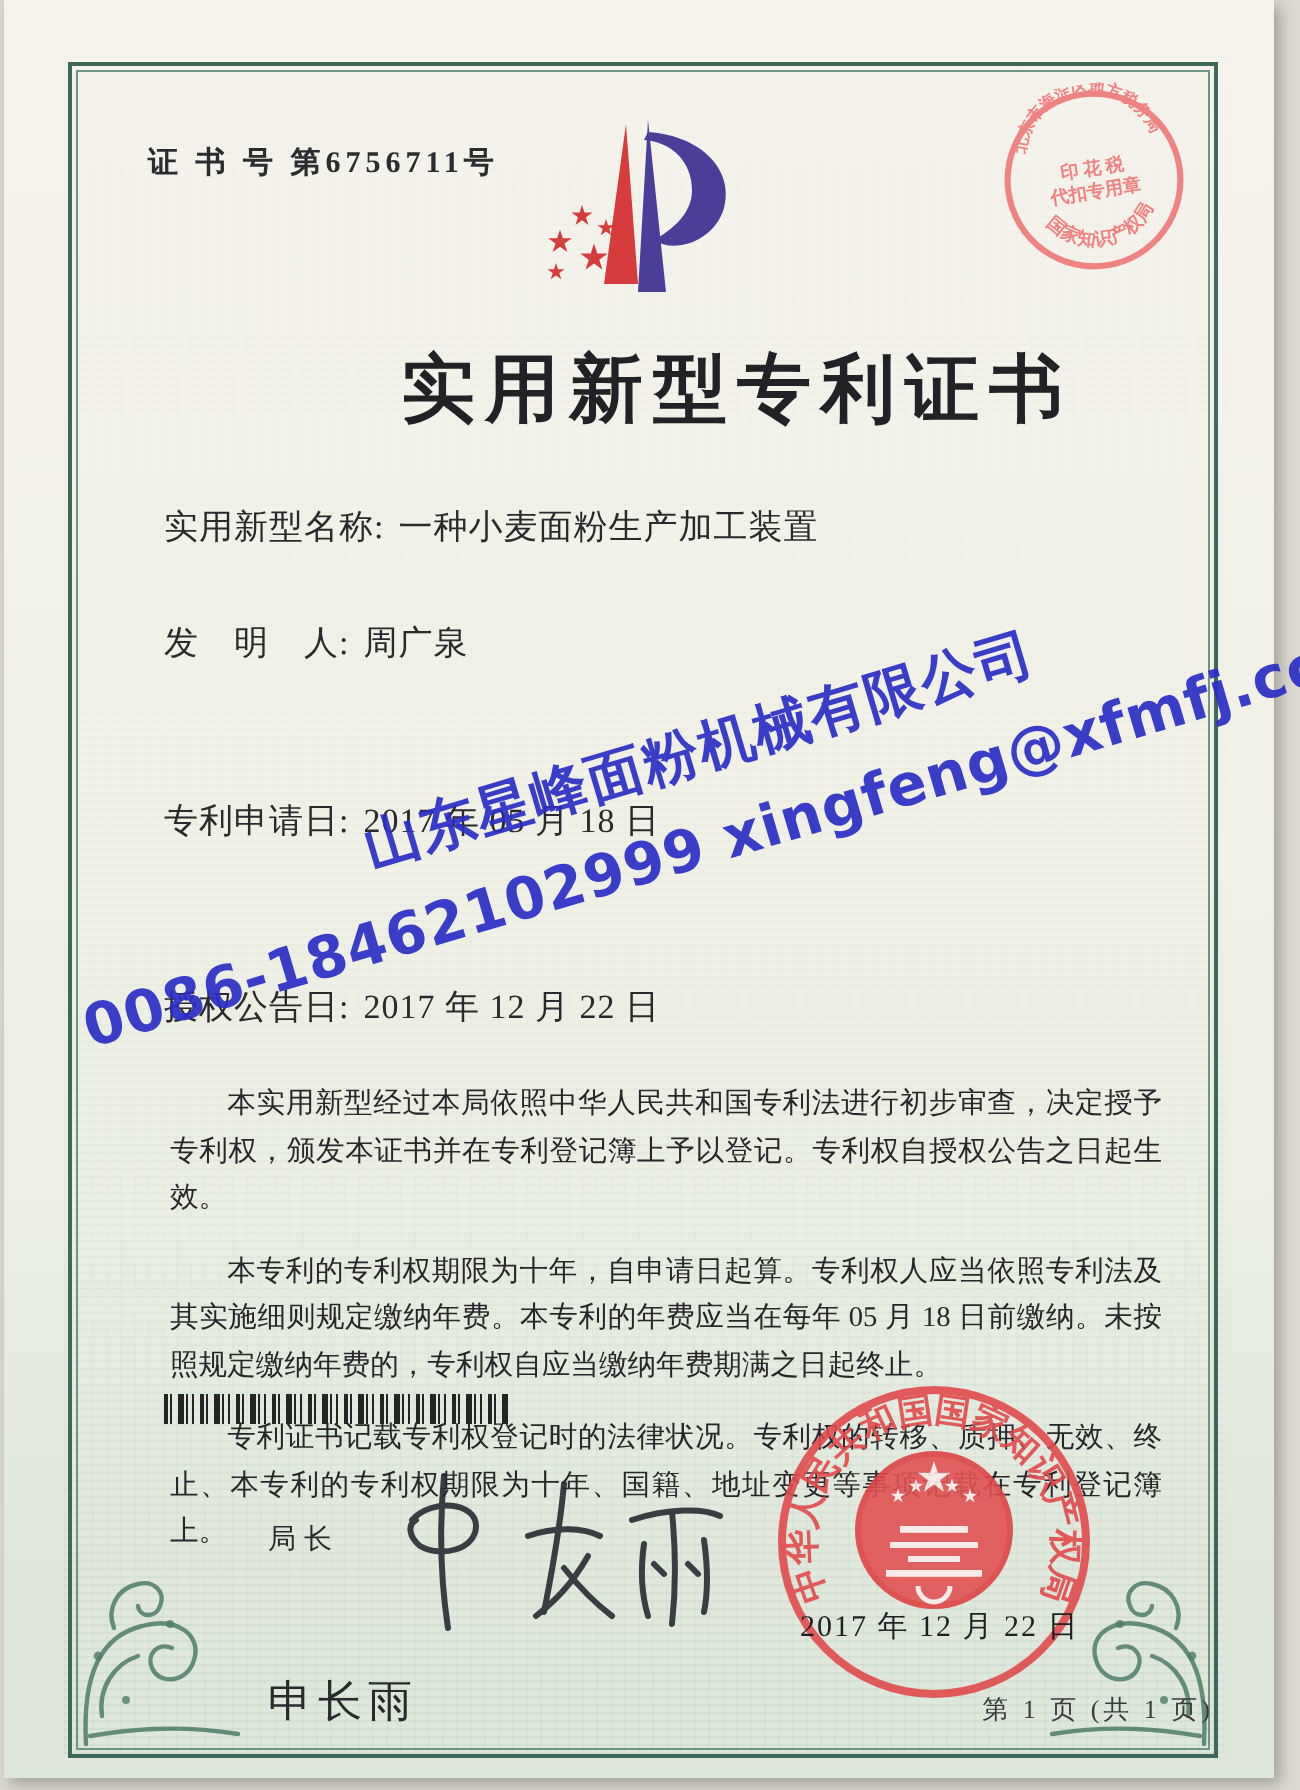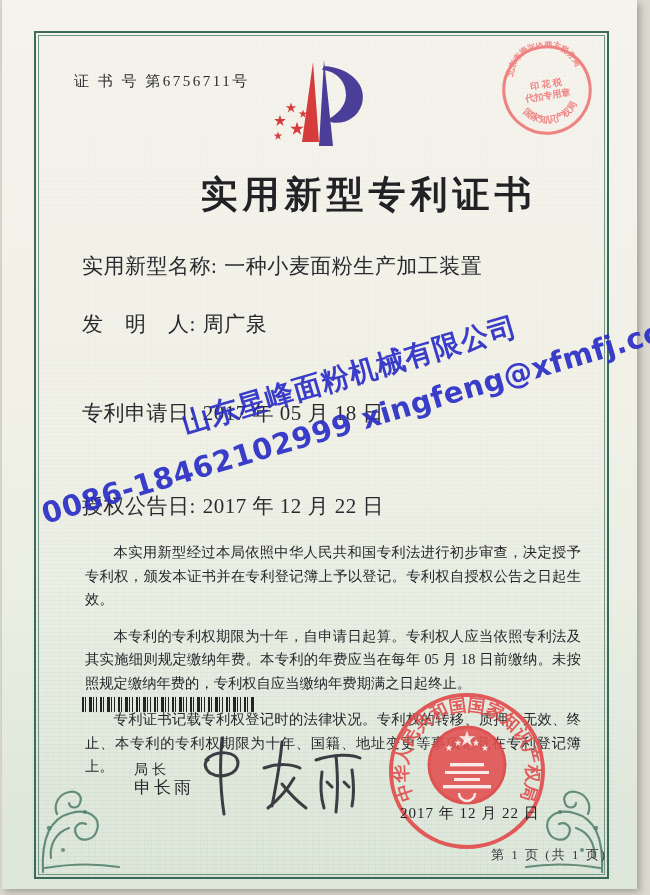--- a/index.html
+++ b/index.html
@@ -25,29 +25,29 @@
   }
   .frame-outer{
     position:absolute;left:32px;top:31px;width:571px;height:844px;
     border:2px solid #3d695b;
   }
   .frame-inner{
     position:absolute;inset:2px;border:1px solid #6e9483;
   }
   .cert-number{
     position:absolute;left:72px;top:72px;
-    font-size:15px;letter-spacing:2.5px;color:#2c2c30;
+    font-size:15px;letter-spacing:2.5px;color:#2c2c30;font-weight:bold;
   }
   .logo{position:absolute;left:263px;top:58px;}
   .title{
     position:absolute;left:34px;top:170px;width:571px;
     text-align:center;font-size:37px;font-weight:600;letter-spacing:5px;color:#222226;padding-left:47px;
   }
   .field{
-    position:absolute;left:80px;font-size:21px;color:#2a2a2e;letter-spacing:.5px;white-space:nowrap;
+    position:absolute;left:80px;font-size:17px;color:#2a2a2e;letter-spacing:.5px;white-space:nowrap;
   }
   .field .val{margin-left:7px;}
   .f0{top:252px}.f1{top:310px}.f2{top:353px}.f3{top:399px}.f4{top:447px}.f5{top:492px}
   .body-text{
     position:absolute;left:70px;top:528px;width:522px;
     font-size:14.3px;line-height:23.5px;color:#27272b;text-align:justify;
   }
   .body-text p{margin:13px;text-indent:2em;}
   .watermark{
     position:absolute;left:22px;top:452px;width:640px;
@@ -62,21 +62,21 @@
     position:absolute;left:80px;top:697px;width:172px;height:15px;
     background:
       repeating-linear-gradient(90deg,
         #242424 0 2px, transparent 2px 3px,
         #242424 3px 4px, transparent 4px 7px,
         #242424 7px 10px, transparent 10px 11px,
         #242424 11px 12px, transparent 12px 14px,
         #242424 14px 15px, transparent 15px 18px);
   }
   .director-label{position:absolute;left:132px;top:761px;font-size:14px;letter-spacing:4px;color:#2a2a2e;}
-  .director-name{position:absolute;left:132px;top:776px;font-size:17px;letter-spacing:3px;color:#2a2a2e;}
+  .director-name{position:absolute;left:132px;top:836px;font-size:22px;letter-spacing:3px;color:#2a2a2e;}
   .signature{position:absolute;left:192px;top:730px;}
   .seal{position:absolute;left:385px;top:691px;}
   .seal-date{
     position:absolute;left:398px;top:804px;width:140px;
     font-size:15px;letter-spacing:1px;color:#1f1f24;white-space:nowrap;
   }
   .tax-stamp{position:absolute;left:497px;top:42px;transform:rotate(-9deg);}
   .footer{
     position:absolute;left:34px;top:846px;width:571px;text-align:right;
     font-size:13px;letter-spacing:2px;color:#3a3a3e;

